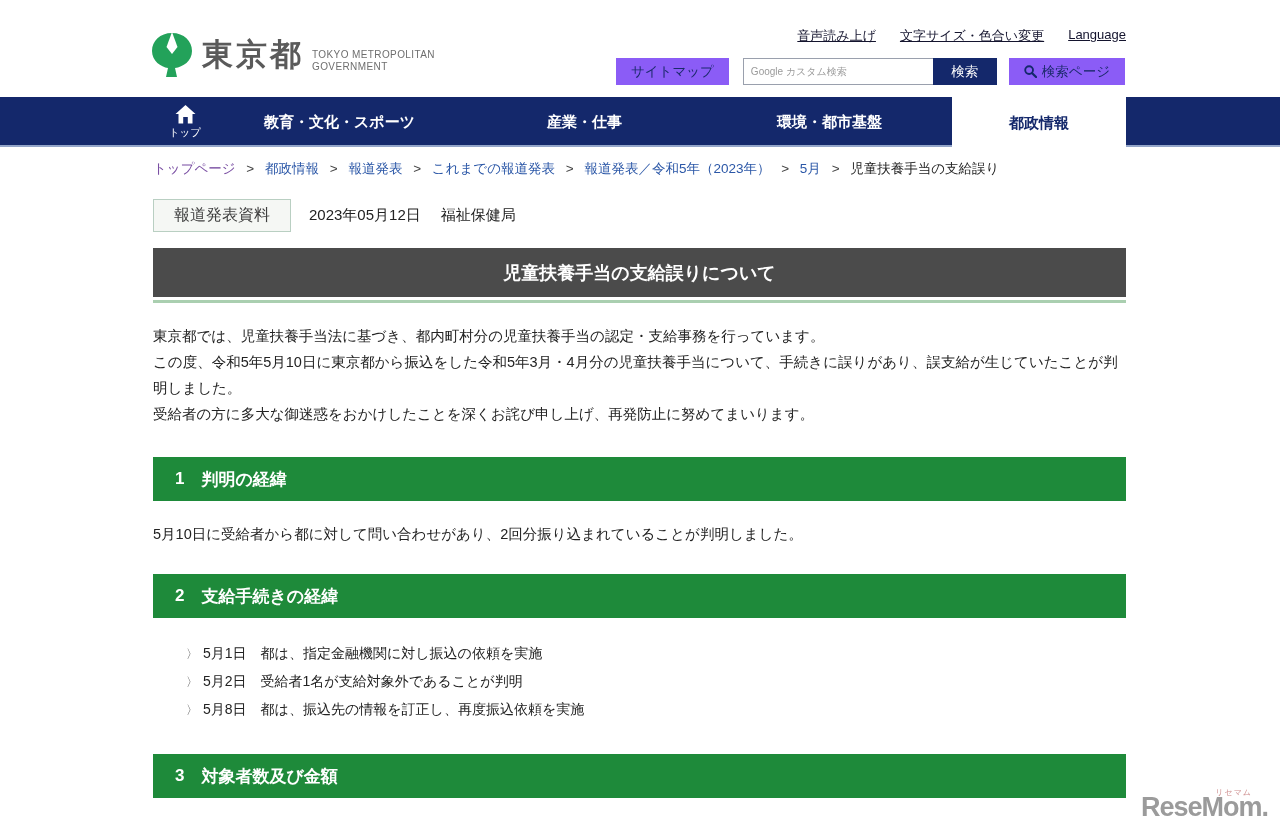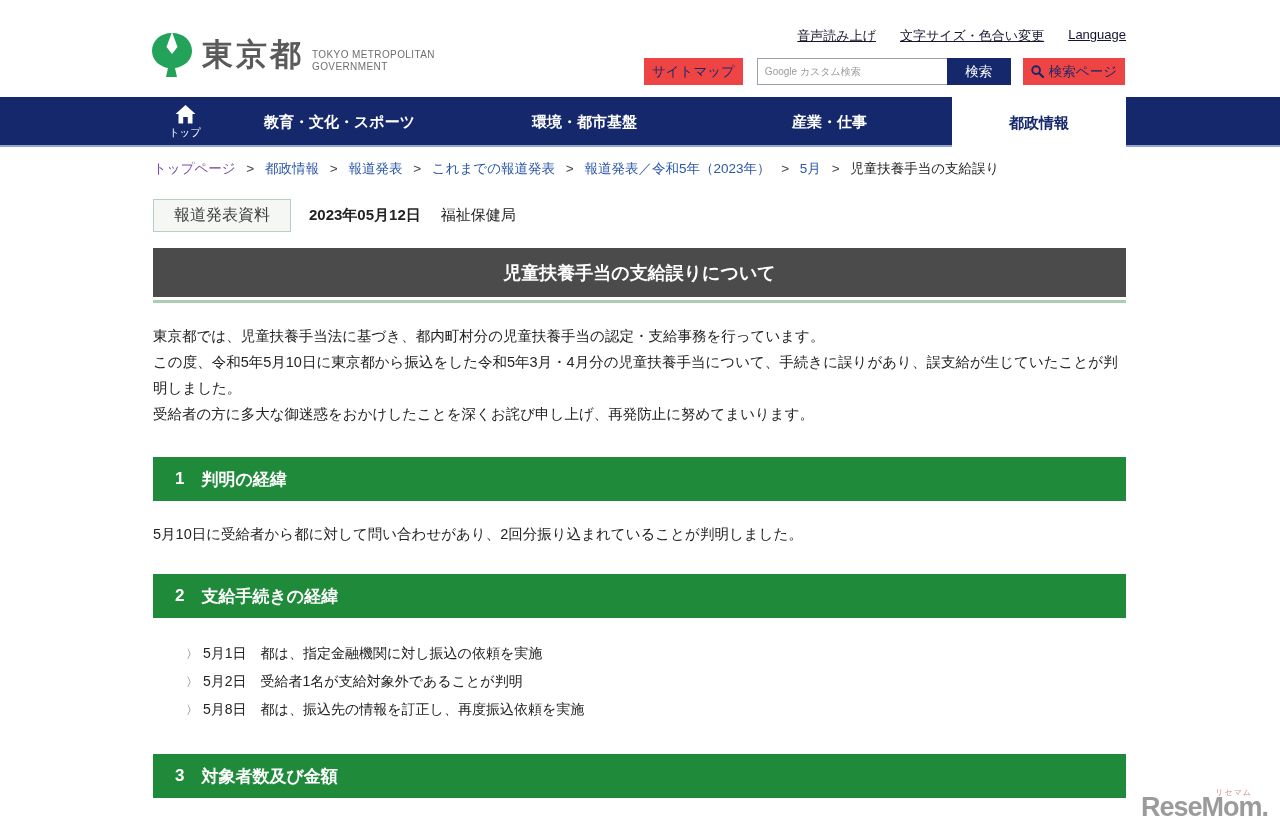--- a/index.html
+++ b/index.html
@@ -11,22 +11,22 @@
   
   .site-header { position:relative; height:97px; background:#fff; }
   .logo { position:absolute; left:150px; top:32px; display:flex; align-items:center; cursor:pointer; }
   .logo-mark { width:44px; height:46px; }
   .logo-brand { font-size:31px; color:#5a5a5a; font-weight:600; letter-spacing:3px; margin-left:8px; }
   .logo-sub { margin-left:8px; font-size:10px; color:#6e6e6e; line-height:1.25; letter-spacing:.4px; margin-top:12px; }
   .utility { position:absolute; top:27px; right:154px; display:flex; gap:24px; }
   .utility a { font-size:13px; color:#14142e; text-decoration:underline; cursor:pointer; }
   .search-row { position:absolute; top:58px; right:155px; display:flex; align-items:center; }
   .btn-gray {
-    background:#ef4444; color:#1b2a6b; font-size:13.5px; border:none;
-    height:27px; padding:0 8px; cursor:pointer; display:flex; align-items:center; gap:5px;
+    background:#8b5cf6; color:#1b2a6b; font-size:13.5px; border:none;
+    height:27px; padding:0 15px; cursor:pointer; display:flex; align-items:center; gap:5px;
     font-family:inherit;
   }
   .sitemap-btn { margin-right:14px; }
   .search-input {
     width:190px; height:27px; border:1px solid #9aa0ad; border-right:none;
     font-size:10px; padding:0 7px; color:#555; font-family:inherit;
   }
   .search-input::placeholder { color:#9a9a9a; }
   .search-btn {
     background:#14286b; color:#fff; border:none; width:64px; height:27px;
@@ -53,21 +53,21 @@
   .breadcrumb .bc-visited { color:#7a4fa3; }
   .breadcrumb .bc-sep { margin:0 7px; color:#444; }
   .breadcrumb .bc-current { color:#222; }
   
   .main-col { margin-left:153px; width:973px; }
   .meta-row { margin-top:21px; display:flex; align-items:center; }
   .press-badge {
     border:1px solid #b9cfc2; background:#f5f7f4; color:#3f3f3f;
     font-size:16px; padding:5px 20px;
   }
-  .meta-date { margin-left:18px; font-size:15px; color:#222;font-weight:bold; }
+  .meta-date { margin-left:18px; font-size:15px; color:#222; }
   .meta-dept { margin-left:20px; font-size:15px; color:#222; }
   .title-bar {
     margin-top:16px; height:49px; background:#4b4b4b; color:#fff;
     font-size:18px; font-weight:bold; display:flex; align-items:center; justify-content:center;
   }
   .title-accent { height:3px; background:#aacfb0; margin-top:3px; }
   .intro { margin-top:20px; font-size:14.5px; line-height:1.8; color:#222; }
   .section-header {
     margin-top:30px; height:44px; background:#1e8a3a; color:#fff;
     display:flex; align-items:center; padding-left:22px; font-weight:bold;
@@ -121,22 +121,22 @@
 
 <nav class="main-nav">
   <div class="nav-inner">
     <div class="nav-home">
       <svg width="21" height="19" viewBox="0 0 21 19">
         <path fill="#ffffff" d="M10.5 0 L0.5 9 H3.5 V18.5 H8.2 V12 H12.8 V18.5 H17.5 V9 H20.5 Z"></path>
       </svg>
       <span>トップ</span>
     </div>
     <div class="nav-item">教育・文化・スポーツ</div>
+    <div class="nav-item">産業・仕事</div>
     <div class="nav-item">環境・都市基盤</div>
-    <div class="nav-item">産業・仕事</div>
     <div class="nav-item active">都政情報</div>
   </div>
 </nav>
 
 <div class="breadcrumb">
   <a class="bc-link bc-visited">トップページ</a>
   <span class="bc-sep">&gt;</span>
   <a class="bc-link">都政情報</a>
   <span class="bc-sep">&gt;</span>
   <a class="bc-link">報道発表</a>

